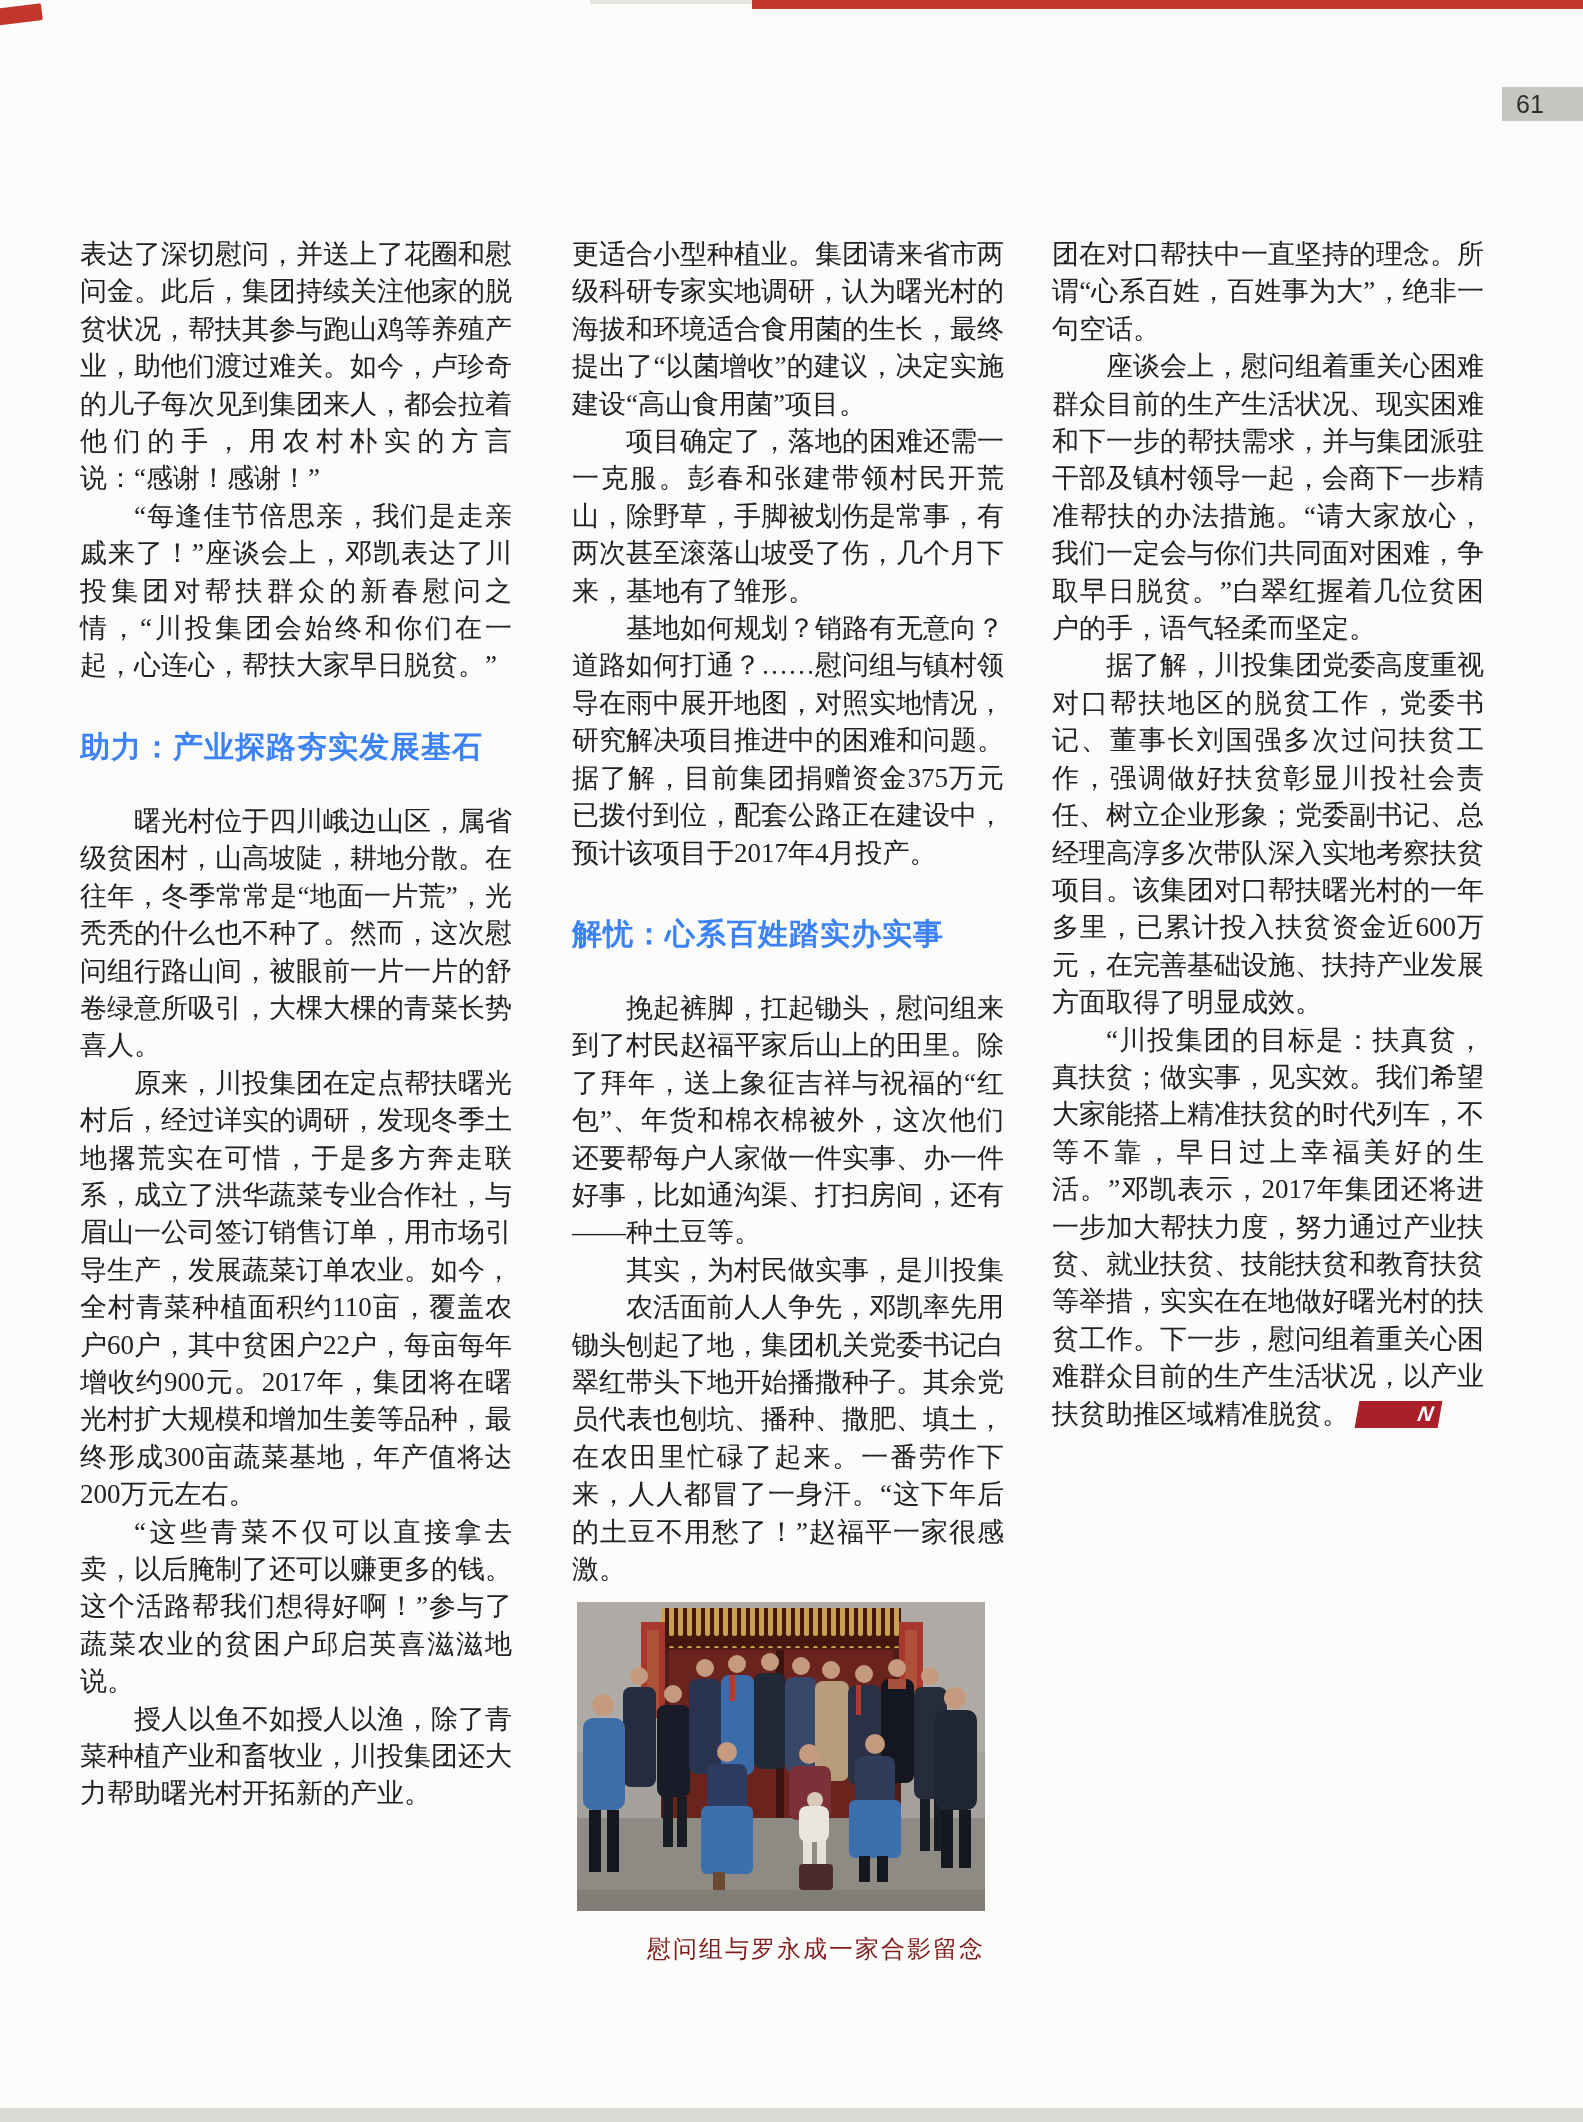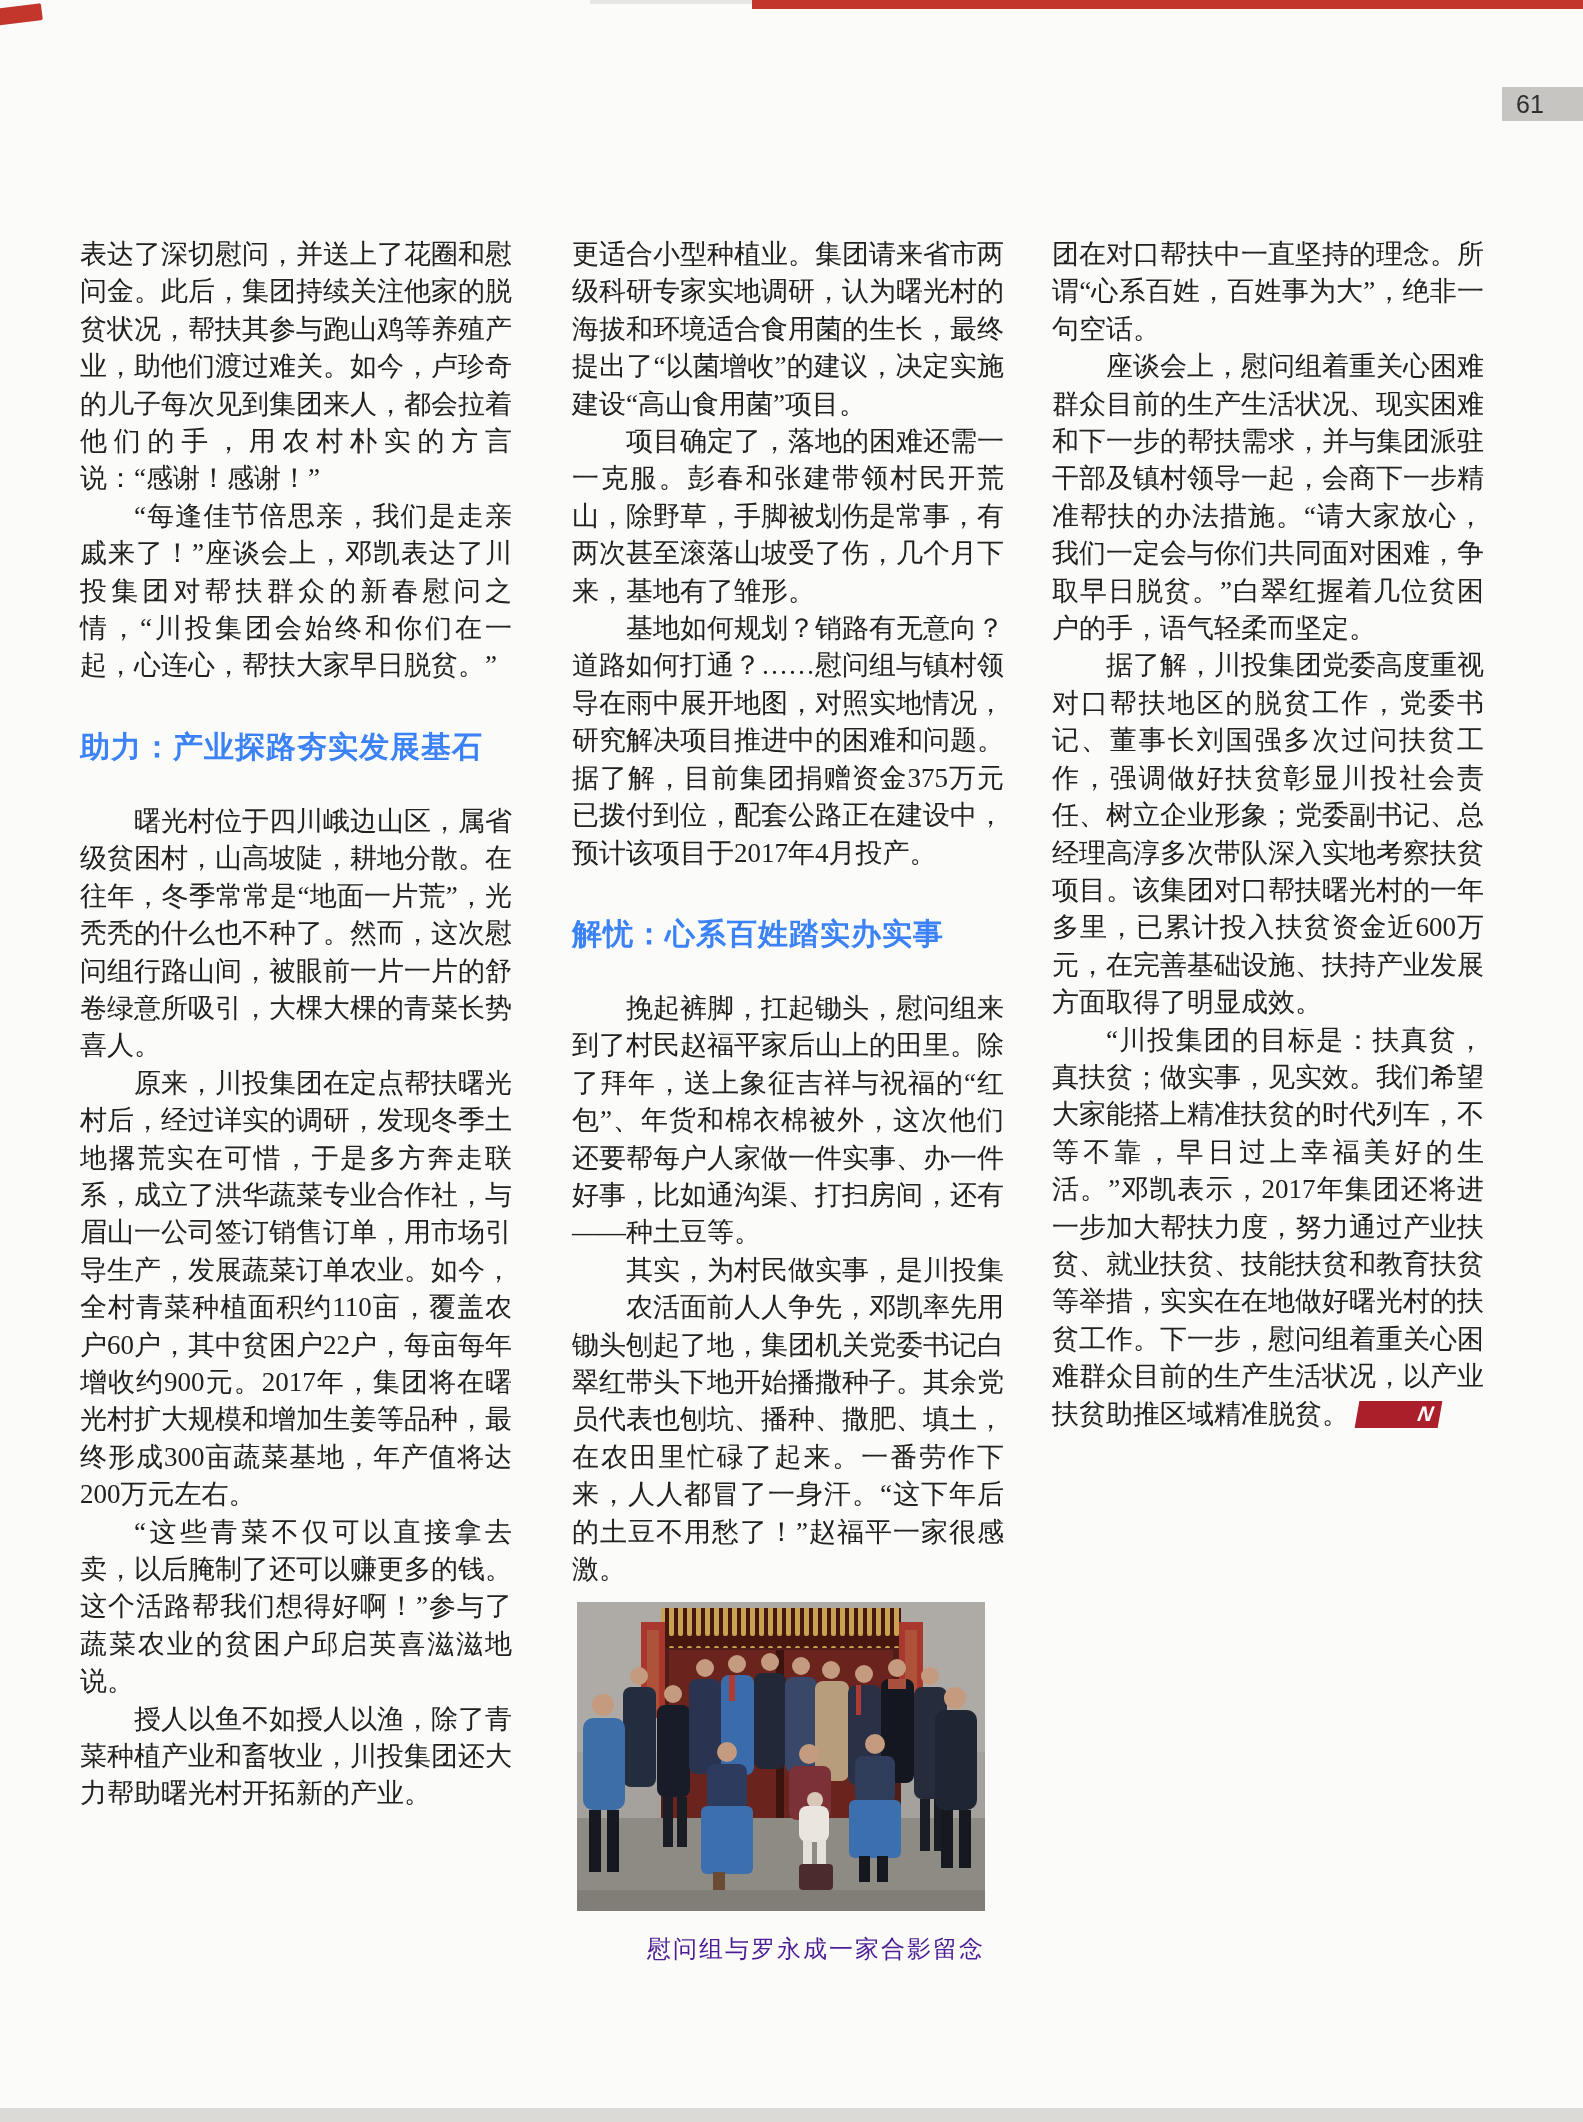--- a/index.html
+++ b/index.html
@@ -23,21 +23,21 @@
   .col2{left:572px;}
   .col3{left:1052px;}
   .col p{margin:0;}
   .ind{text-indent:2em;}
   .h{font-family:"Liberation Sans","DejaVu Sans",sans-serif;font-weight:700;font-size:30px;
      line-height:40px;color:#3b82f6;margin:42px 0 36px;letter-spacing:1px;text-align:left;}
 
   
   figure{margin:14px 0 0 5px;width:408px;}
   .photo-frame{width:408px;height:309px;display:block;}
-  figcaption{margin-top:20px;text-align:right;font-size:24px;color:#4c1d95;letter-spacing:2px;}
+  figcaption{margin-top:20px;text-align:right;font-size:24px;color:#7f1d1d;letter-spacing:2px;}
 
   
   .endmark{display:inline-block;background:#ab1f2a;color:#fff;
            font-family:"Liberation Sans","DejaVu Sans",sans-serif;font-weight:700;font-style:italic;
            font-size:21px;line-height:24px;padding:1px 7px 2px 7px;margin-left:8px;
            transform:skewX(-10deg);vertical-align:2px;}
 </style>
 </head>
 <body>
 

